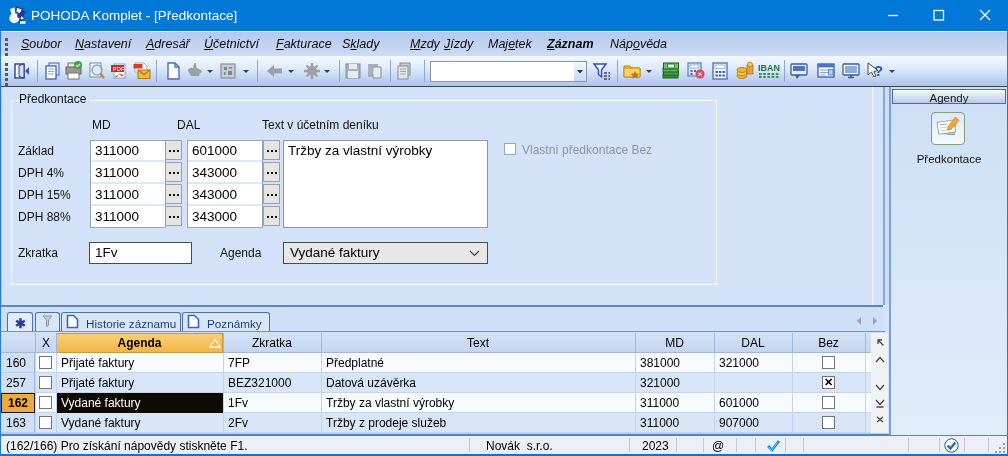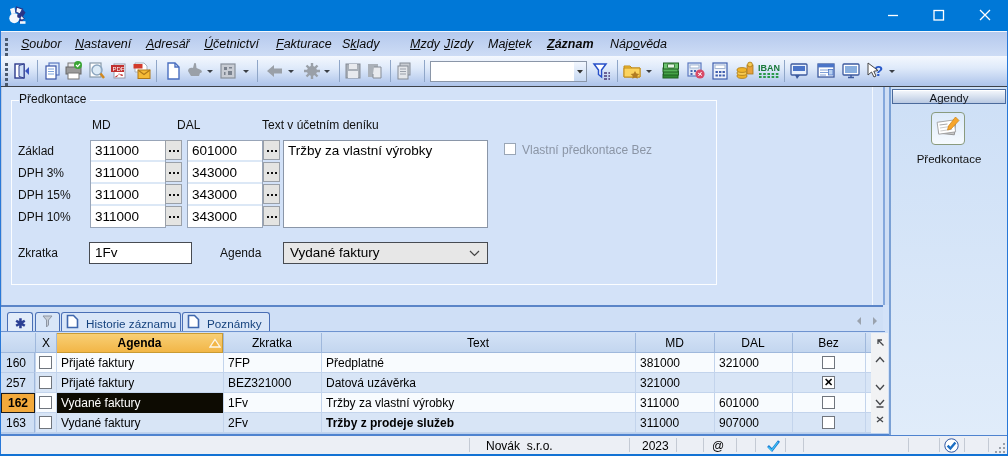--- a/index.html
+++ b/index.html
@@ -57,20 +57,21 @@
     <svg class="abs" style="left:8px;top:6px" width="19" height="19" viewBox="0 0 19 19">
       <path d="M2 3 L6.5 1.5 L7.5 7 L3.5 8.2Z" fill="#f4f7fc"></path>
       <path d="M8.5 1 L14.5 3.2 L12 8 L7.8 6Z" fill="#f4f7fc" stroke="#2a3587" stroke-width="1.2"></path>
       <path d="M14.8 3.5 L17.5 6.5 L14 12 L11.5 9Z" fill="#2a3587"></path>
       <path d="M13 9.5 L16.5 12.5 L13.5 14.5 L11.8 12Z" fill="#f4f7fc" stroke="#2a3587" stroke-width="1"></path>
       <circle cx="6.3" cy="12.2" r="5" fill="#f4f7fc"></circle>
       <path d="M11 14 C12.5 12.5 15 13.5 15 15.5 L15 17 L11.5 17Z" fill="#2a3587"></path>
       <rect x="12" y="15.2" width="5.5" height="2.6" fill="#f4f7fc"></rect>
       <circle cx="11.2" cy="10" r="2.1" fill="#2a3587"></circle>
     </svg>
+    <span class="abs txt">POHODA Komplet - [Předkontace]</span>
     <svg class="abs" style="left:887px;top:10px" width="12" height="12">
         <line x1="1" y1="5.5" x2="11" y2="5.5" stroke="#fff" stroke-width="1.3"></line>
       </svg>
     <svg class="abs" style="left:929px;top:5px" width="20" height="20">
         <rect x="5" y="5.5" width="9.5" height="9.5" fill="none" stroke="#fff" stroke-width="1.3"></rect>
       </svg>
     <svg class="abs" style="left:975px;top:5px" width="20" height="20">
         <path d="M5 5 L15 15 M15 5 L5 15" stroke="#fff" stroke-width="1.3"></path>
       </svg>
   </div>
@@ -268,23 +269,23 @@
   <div id="darkline" class="abs"></div>
 
   <div id="formarea" class="abs"></div>
   <div id="gbox" class="abs"></div>
   <span id="glabel" class="abs">Předkontace</span>
 
   <span class="flabel" style="left:92px;top:119px">MD</span>
   <span class="flabel" style="left:177px;top:119px">DAL</span>
   <span class="flabel" style="left:262px;top:119px">Text v účetním deníku</span>
   <span class="flabel" style="left:18px;top:145px">Základ</span>
-  <span class="flabel" style="left:18px;top:167px">DPH 3%</span>
+  <span class="flabel" style="left:18px;top:167px">DPH 4%</span>
   <span class="flabel" style="left:18px;top:189px">DPH 15%</span>
-  <span class="flabel" style="left:18px;top:211px">DPH 10%</span>
+  <span class="flabel" style="left:18px;top:211px">DPH 88%</span>
 
   <div class="ibox" style="left:90px;top:140px;width:76px;height:88px"></div>
   <div class="ibox" style="left:187px;top:140px;width:76px;height:88px"></div>
   <span class="ival" style="left:95px;top:144px">311000</span>
   <span class="ival" style="left:95px;top:166px">311000</span>
   <span class="ival" style="left:95px;top:188px">311000</span>
   <span class="ival" style="left:95px;top:210px">311000</span>
   <span class="ival" style="left:192px;top:144px">601000</span>
   <span class="ival" style="left:192px;top:166px">343000</span>
   <span class="ival" style="left:192px;top:188px">343000</span>
@@ -453,21 +454,21 @@
       <div class="abs" style="left: 223px; top: 413px; width: 1px; height: 20px; background: rgb(195, 212, 236);"></div>
       <div class="abs" style="left: 321px; top: 413px; width: 1px; height: 20px; background: rgb(195, 212, 236);"></div>
       <div class="abs" style="left: 635px; top: 413px; width: 1px; height: 20px; background: rgb(195, 212, 236);"></div>
       <div class="abs" style="left: 714px; top: 413px; width: 1px; height: 20px; background: rgb(195, 212, 236);"></div>
       <div class="abs" style="left: 792px; top: 413px; width: 1px; height: 20px; background: rgb(195, 212, 236);"></div>
       <div class="abs" style="left: 865px; top: 413px; width: 1px; height: 20px; background: rgb(195, 212, 236);"></div>
       <div class="abs" style="left: 35px; top: 432px; width: 836px; height: 1px; background: rgb(195, 212, 236);"></div>
       <div class="abs" style="left: 39px; top: 416px; width: 13px; height: 13px; background: rgb(255, 255, 255); border: 1px solid rgb(112, 117, 125); box-sizing: border-box;"></div>
       <span class="cellt" style="left: 61px; top: 417px;">Vydané faktury</span>
       <span class="cellt" style="left: 228px; top: 417px;">2Fv</span>
-      <span class="cellt" style="left: 326px; top: 417px; font-weight: bold;">Tržby z prodeje služeb</span>
+      <span class="cellt" style="left: 326px; top: 417px;">Tržby z prodeje služeb</span>
       <span class="cellt" style="left: 640px; top: 417px;">311000</span>
       <span class="cellt" style="left: 719px; top: 417px;">907000</span>
       <div class="abs" style="left: 822px; top: 416px; width: 13px; height: 13px; background: rgb(255, 255, 255); border: 1px solid rgb(112, 117, 125); box-sizing: border-box;"></div>
     </div>
 
   <div class="abs" style="left:871px;top:333px;width:17px;height:100px;background:#f1f2f4"></div>
   <div id="sbicons"></div>
 
   <div class="abs" style="left:0px;top:433px;width:1008px;height:1px;background:#b9cfee"></div>
   <div class="abs" style="left:0px;top:434px;width:1008px;height:2px;background:#4f83cf"></div>
@@ -483,20 +484,21 @@
       <rect x="4" y="6" width="17" height="12" fill="#fff" stroke="#999" stroke-width="0.8"></rect>
       <line x1="6" y1="9" x2="14" y2="9" stroke="#aaa"></line>
       <line x1="6" y1="12" x2="18" y2="12" stroke="#ccc"></line>
       <line x1="6" y1="15" x2="18" y2="15" stroke="#ccc"></line>
     </g>
     <path d="M21.5 2 L25 5.5 L17 14 L13.5 15 L14.5 11Z" fill="#f7a52b" stroke="#c97f12" stroke-width="0.7"></path>
   </svg>
   <span class="abs" style="left:891px;top:153px;width:116px;text-align:center;font-size:11.5px;line-height:12px;color:#111">Předkontace</span>
 
   <div id="status" class="abs">
+    <span class="stext" style="left:6px">(162/166) Pro získání nápovědy stiskněte F1.</span>
     <span class="stext" style="left:486px">Novák&nbsp;&nbsp;s.r.o.</span>
     <span class="stext" style="left:642px">2023</span>
     <span class="stext" style="left:712px">@</span>
     <svg class="abs" style="left:766px;top:3px" width="14" height="13">
         <path d="M2 7 L6 11 L13 2" fill="none" stroke="#1a7ad4" stroke-width="2.6"></path>
         <path d="M2.5 8 L5.5 11.5 L12 3" fill="none" stroke="#43c7f4" stroke-width="1.2"></path>
       </svg>
     <svg class="abs" style="left:944px;top:2px" width="15" height="15" viewBox="0 0 15 15">
         <circle cx="7.5" cy="7.5" r="6.7" fill="#fff" stroke="#2d55a0" stroke-width="1"></circle>
         <path d="M3.6 7.6 L6.4 10.4 L11.4 4.4" fill="none" stroke="#1d6fc4" stroke-width="2.4"></path>

